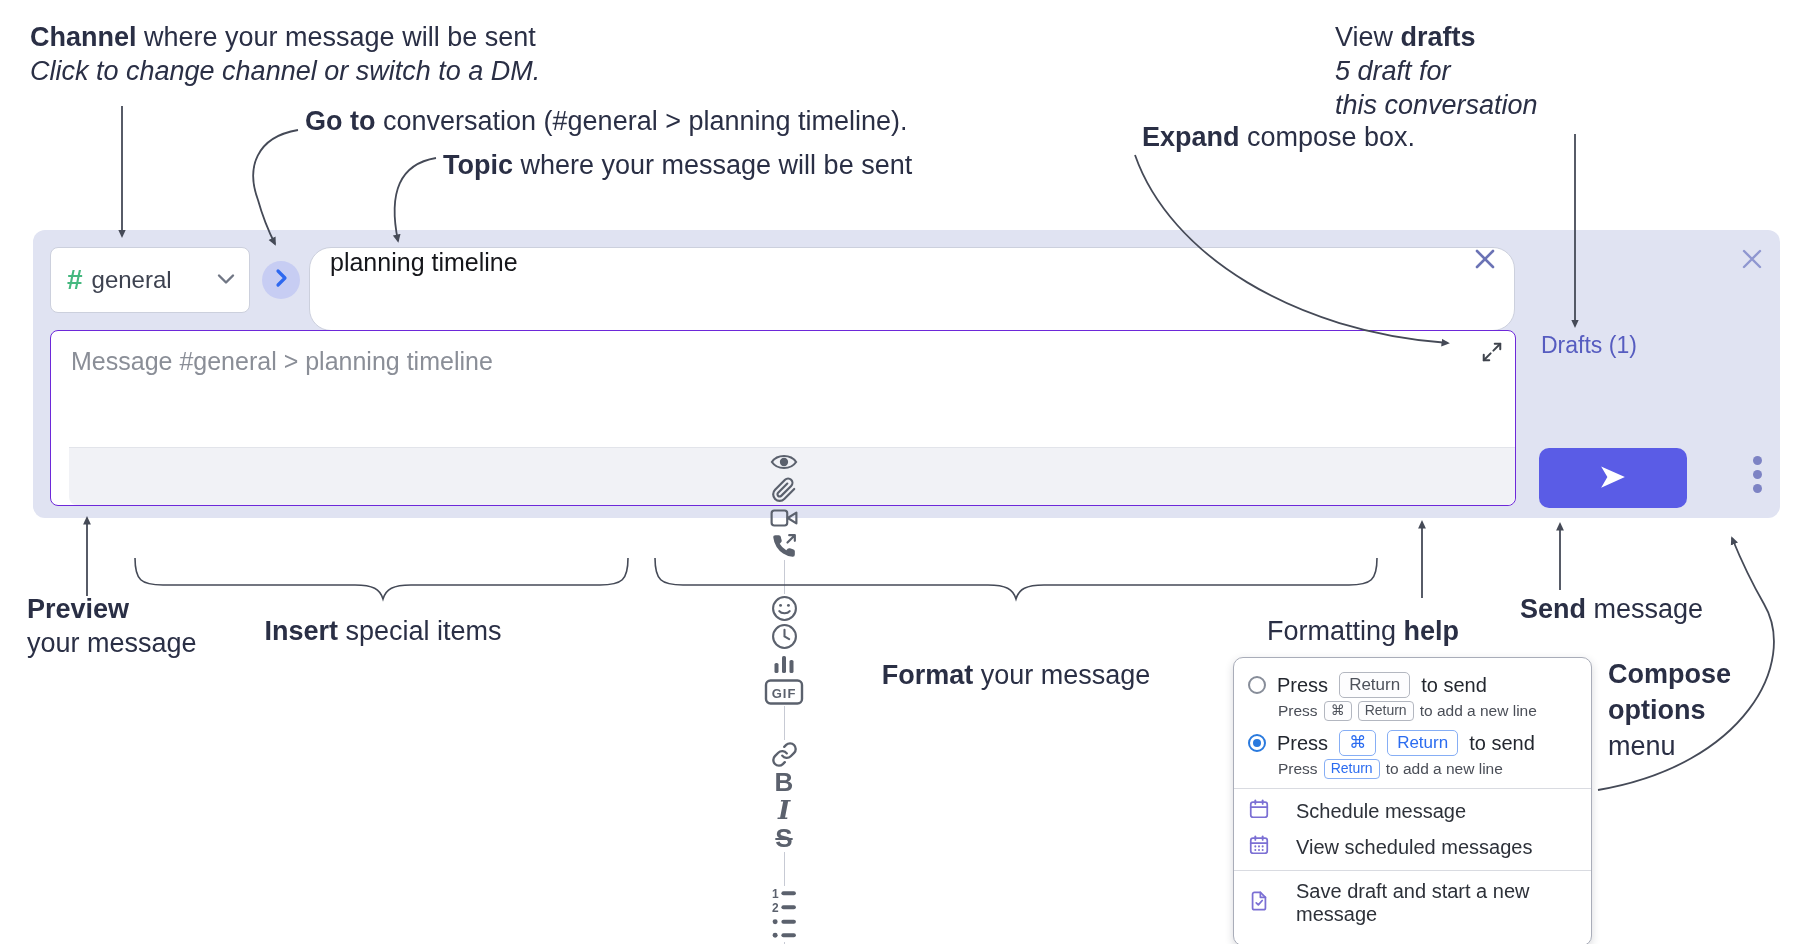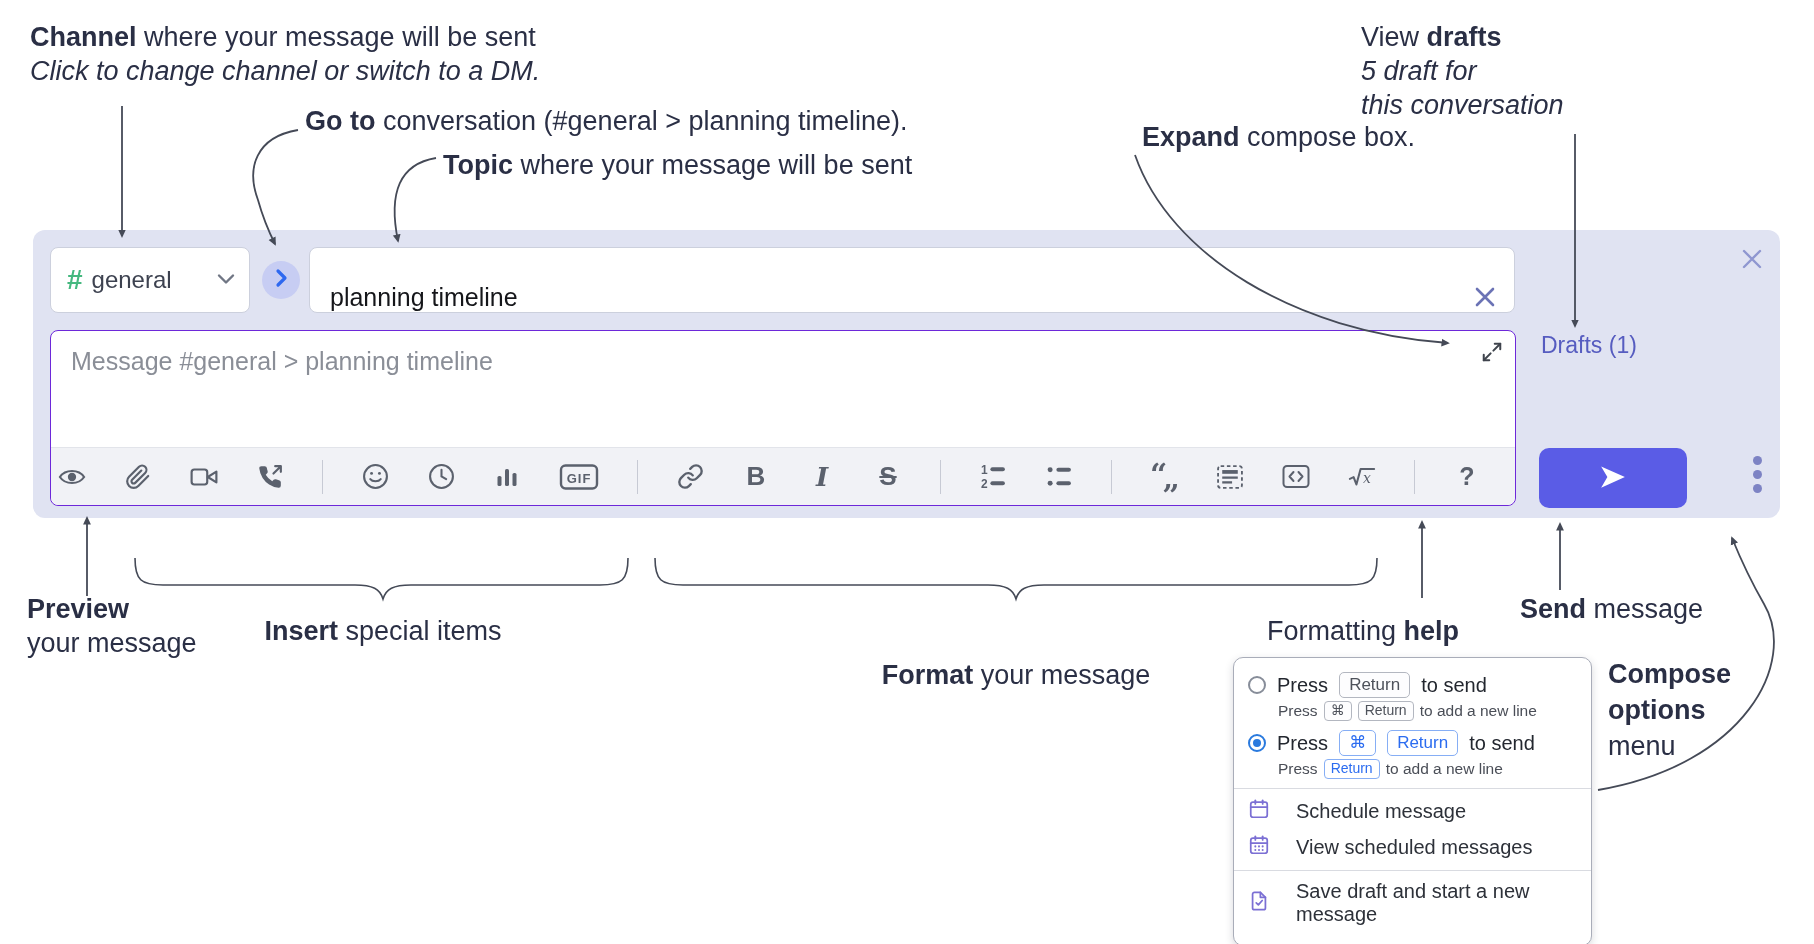--- a/index.html
+++ b/index.html
@@ -24,35 +24,35 @@
   .whitebox { background:var(--panel-white,#fff); border:1px solid #ccd0dd; border-radius:8px; }
 
   .channel-picker { position:absolute; left:17px; top:17px; width:200px; height:66px;
                     display:flex; align-items:center; padding:0 14px 0 16px; cursor:pointer; }
   .hash { color:var(--hash-green,#45b87f); font-size:28px; font-weight:700; margin-right:9px; }
   .channel-name { flex:1; font-size:24px; color:#3d4250; }
 
   .goto-btn { position:absolute; left:229px; top:31px; width:38px; height:38px; border-radius:50%;
               background:var(--goto-circle-bg,#c7cdf3); display:flex; align-items:center; justify-content:center; cursor:pointer; }
 
-  .topic-input { position:absolute; left:276px; top:17px; width:1206px; height:66px;
-                 display:flex; align-items:flex-end; padding:0 18px 0 20px; }
+  .topic-input { position:absolute; left:276px; top:17px; width:1206px; height:84px;
+                 display:flex; align-items:flex-start; padding:0 18px 0 20px;border-radius:22px; }
   .topic-value { flex:1; font-size:25px; color:#15161a; }
 
   .close-x { position:absolute; left:1702px; top:12px; width:34px; height:34px;
              display:flex; align-items:center; justify-content:center; cursor:pointer; }
 
   .msg-area { position:absolute; left:17px; top:100px; width:1466px; height:176px;
               background:#fff; border:1px solid #6d28d9; border-radius:8px; }
   .placeholder { position:absolute; left:20px; top:16px; font-size:25px; color:var(--placeholder-gray,#8a8e97); }
   .expand-btn { position:absolute; right:12px; top:10px; width:22px; height:22px; color:#3f444d; cursor:pointer; }
 
-  .toolbar { position:absolute; left:0; right:0; bottom:0; height:58px;
+  .toolbar { position:absolute; left:18px; right:0; bottom:0; height:58px;
              background:var(--toolbar-bg,#f1f2f6); border-top:1px solid #e2e4ea;
-             border-radius:0 0 8px 8px; display:flex; align-items:center; padding-left:7px; }
+             border-radius:0 0 8px 8px; display:flex; align-items:center; padding-left:22px;flex-direction:column; }
   .tbi { width:28px; height:28px; margin-right:38px; color:var(--toolbar-icon,#5b616d);
          display:flex; align-items:center; justify-content:center; cursor:pointer; flex:0 0 auto; }
   .tbi svg { display:block; }
   .tbi.wide { width:40px; }
   .tb-div { width:1px; height:34px; background:#c7cad4; margin-right:38px; flex:0 0 auto; }
   .tbtxt { font-size:26px; font-weight:700; color:var(--toolbar-icon,#5b616d); }
   .tbtxt.italic { font-family:"DejaVu Serif","Liberation Serif",serif; font-style:italic; font-weight:600; }
   .tbtxt.strike { text-decoration:line-through; text-decoration-thickness:2px; }
   .quote-ic { position:relative; width:30px; height:28px; font-family:"DejaVu Serif","Liberation Serif",serif; font-weight:700; color:var(--toolbar-icon,#5b616d); }
   .quote-ic .qo { position:absolute; left:0; top:-6px; font-size:30px; }
@@ -117,21 +117,21 @@
   </div>
   <div class="note" style="left:305px; top:104px;">
     <b>Go to</b><span> conversation (#general &gt; planning timeline).</span>
   </div>
   <div class="note" style="left:443px; top:148px;">
     <b>Topic</b><span> where your message will be sent</span>
   </div>
   <div class="note" style="left:1142px; top:120px;">
     <b>Expand</b><span> compose box.</span>
   </div>
-  <div class="note" style="left:1335px; top:20px;margin-left:26px;">
+  <div class="note" style="left:1335px; top:20px;">
     <div><span>View </span><b>drafts</b></div>
     <div class="it">5 draft for</div>
     <div class="it">this conversation</div>
   </div>
 
   <div class="compose">
 
     <div class="channel-picker whitebox">
       <span class="hash">#</span>
       <span class="channel-name">general</span>

